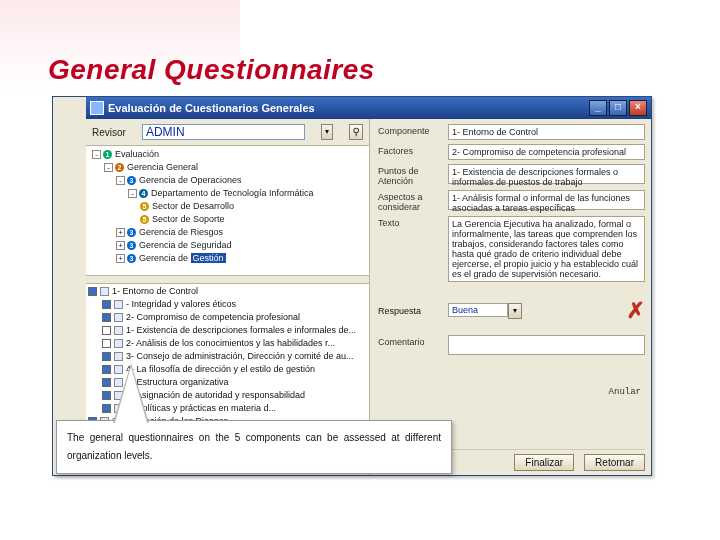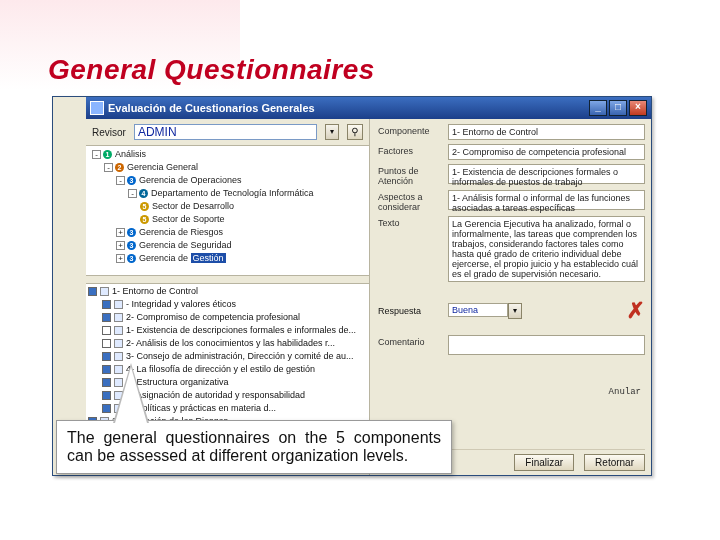--- a/index.html
+++ b/index.html
@@ -7,21 +7,21 @@
   .bg-accent { position: absolute; left: 0; top: 0; width: 240px; height: 90px; background: linear-gradient(180deg,#fde9ec 0%,#fff 100%); }
   .slide-title { position: absolute; left: 48px; top: 54px; font-size: 28px; font-style: italic; font-weight: 700; color: #c00020; letter-spacing: .5px; }
   .app-window { position: absolute; left: 52px; top: 96px; width: 600px; height: 380px; background: #ece9d8; border: 1px solid #2a4c7c; box-shadow: 2px 2px 3px rgba(0,0,0,.25); font-size: 10px; color: #111; padding-left: 33px; }
   .titlebar { height: 22px; background: linear-gradient(180deg,#3b6ec0 0%,#1c3f89 100%); display: flex; align-items: center; padding: 0 4px; color: #fff; }
   .titlebar .icon { width: 14px; height: 14px; background:#8ab5ff; border:1px solid #fff; margin-right:4px; }
   .titlebar .win-title { flex:1; font-size:11px; font-weight:700; }
   .win-btn { width:18px; height:16px; margin-left:2px; background: linear-gradient(180deg,#7ea6e6 0%,#3964b0 100%); border:1px solid #123; font-size:10px; line-height:12px; text-align:center; color:#fff; font-weight:700; cursor:pointer; }
   .close-btn { background: linear-gradient(180deg,#e98877 0%,#c03a20 100%); }
   .content { display:flex; height:calc(100% - 22px); }
   .left-pane { width:284px; border-right:1px solid #b8b4a0; display:flex; flex-direction:column; }
-  .left-top { padding:5px 6px; border-bottom:1px solid #b8b4a0; display:flex; align-items:center; gap:8px;justify-content:space-between; }
+  .left-top { padding:5px 6px; border-bottom:1px solid #b8b4a0; display:flex; align-items:center; gap:16px;justify-content:space-between; }
   .lbl { font-size:10px; color:#222; }
   .text-input { flex:1; height:16px; background:#fff; border:1px solid #7a9ac6; padding:0 3px; font-size:12px; color:#1028a0; }
   .drop-arrow { width:14px; height:16px; background:linear-gradient(180deg,#f6f4ec,#d9d2be); border:1px solid #8a8468; font-size:8px; text-align:center; line-height:14px; cursor:pointer; }
   .mini-btn { width:16px; height:16px; background:linear-gradient(180deg,#fcfaf2,#e0d8c0); border:1px solid #8a8468; font-size:10px; text-align:center; line-height:14px; cursor:pointer; }
   .tree-pane { height:130px; overflow:hidden; background:#fff; border-bottom:1px solid #b8b4a0; padding:2px 0 2px 4px; }
   .tree { list-style:none; font-size:9px; line-height:13px; color:#222; }
   .tree li { white-space:nowrap; }
   .tree .exp { display:inline-block; width:9px; height:9px; border:1px solid #888; font-size:8px; line-height:7px; text-align:center; margin-right:2px; cursor:pointer; background:#fff; }
   .tree .bullet { display:inline-block; width:9px; height:9px; border-radius:50%; color:#fff; font-size:7px; line-height:9px; text-align:center; margin-right:3px; font-weight:700; }
   .b1{background:#0a6;} .b2{background:#c60;} .b3{background:#06c;} .b4{background:#069;} .b5{background:#c90;}
@@ -43,21 +43,21 @@
   .field-box.tall { height:20px; }
   .texto { height:66px; overflow:hidden; }
   .resp-row { display:flex; align-items:center; gap:6px; margin-top:17px; }
   .resp-label { width:64px; font-size:9px; }
   .resp-combo { display:flex; }
   .resp-input { width:60px; height:14px; border:1px solid #a6a28c; background:#fff; padding:0 3px; font-size:9px; color:#1028a0; }
   .slash-icon { margin-left:auto; font-size:22px; font-weight:700; color:#c03020; cursor:pointer; line-height:14px; }
   .anular { position:absolute; right:10px; bottom:78px; font-size:9px; color:#333;font-family:Liberation Mono, monospace; }
   .footer-btns { margin-top:auto; display:flex; justify-content:flex-end; gap:10px; padding-top:4px; border-top:1px solid #cfc9b4; }
   .foot-btn { padding:2px 10px; border:1px solid #8a8468; background:linear-gradient(180deg,#fcfaf2,#e0d8c0); font-size:10px; cursor:pointer; }
-  .callout { position:absolute; left:56px; top:420px; width:396px; background:#fff; border:1px solid #999; box-shadow:2px 2px 4px rgba(0,0,0,.25); padding:8px 10px; font-size:16px; line-height:18px; color:#111; text-align:justify; }
+  .callout { position:absolute; left:56px; top:420px; width:396px; background:#fff; border:1px solid #999; box-shadow:2px 2px 4px rgba(0,0,0,.25); padding:8px 10px; font-size:10px; line-height:18px; color:#111; text-align:justify; }
   .callout::before { content:""; position:absolute; left:56px; top:-58px; width:0; height:0; border-left:18px solid transparent; border-right:18px solid transparent; border-bottom:60px solid #bbb; }
   .callout::after { content:""; position:absolute; left:58px; top:-54px; width:0; height:0; border-left:16px solid transparent; border-right:16px solid transparent; border-bottom:56px solid #fff; }
 </style>
 </head>
 <body>
 
 <div class="bg-accent"></div>
 <div class="slide-title">General Questionnaires</div>
 
 <div class="app-window">
@@ -73,21 +73,21 @@
     <div class="left-pane">
       <div class="left-top">
         <span class="lbl">Revisor</span>
         <input class="text-input" value="ADMIN" style="">
         <div class="drop-arrow">▾</div>
         <div class="mini-btn">⚲</div>
       </div>
 
       <div class="tree-pane">
         <ul class="tree" id="tree">
-            <li class="lvl1"><span class="exp">-</span><span class="bullet b1">1</span><span>Análisis</span></li>
+            <li class="lvl1"><span class="exp">-</span><span class="bullet b1">1</span><span>Evaluación</span></li>
             <li class="lvl2"><span class="exp">-</span><span class="bullet b2">2</span><span>Gerencia General</span></li>
             <li class="lvl3"><span class="exp">-</span><span class="bullet b3">3</span><span>Gerencia de Operaciones</span></li>
             <li class="lvl4"><span class="exp">-</span><span class="bullet b4">4</span><span>Departamento de Tecnología Informática</span></li>
             <li class="lvl5"><span class="bullet b5">5</span><span>Sector de Desarrollo</span></li>
             <li class="lvl5"><span class="bullet b5">5</span><span>Sector de Soporte</span></li>
             <li class="lvl3"><span class="exp">+</span><span class="bullet b3">3</span><span>Gerencia de Riesgos</span></li>
             <li class="lvl3"><span class="exp">+</span><span class="bullet b3">3</span><span>Gerencia de Seguridad</span></li>
             <li class="lvl3"><span class="exp">+</span><span class="bullet b3">3</span><span>Gerencia de</span> <span class="sel-part">Gestión</span></li>
           </ul>
       </div>

